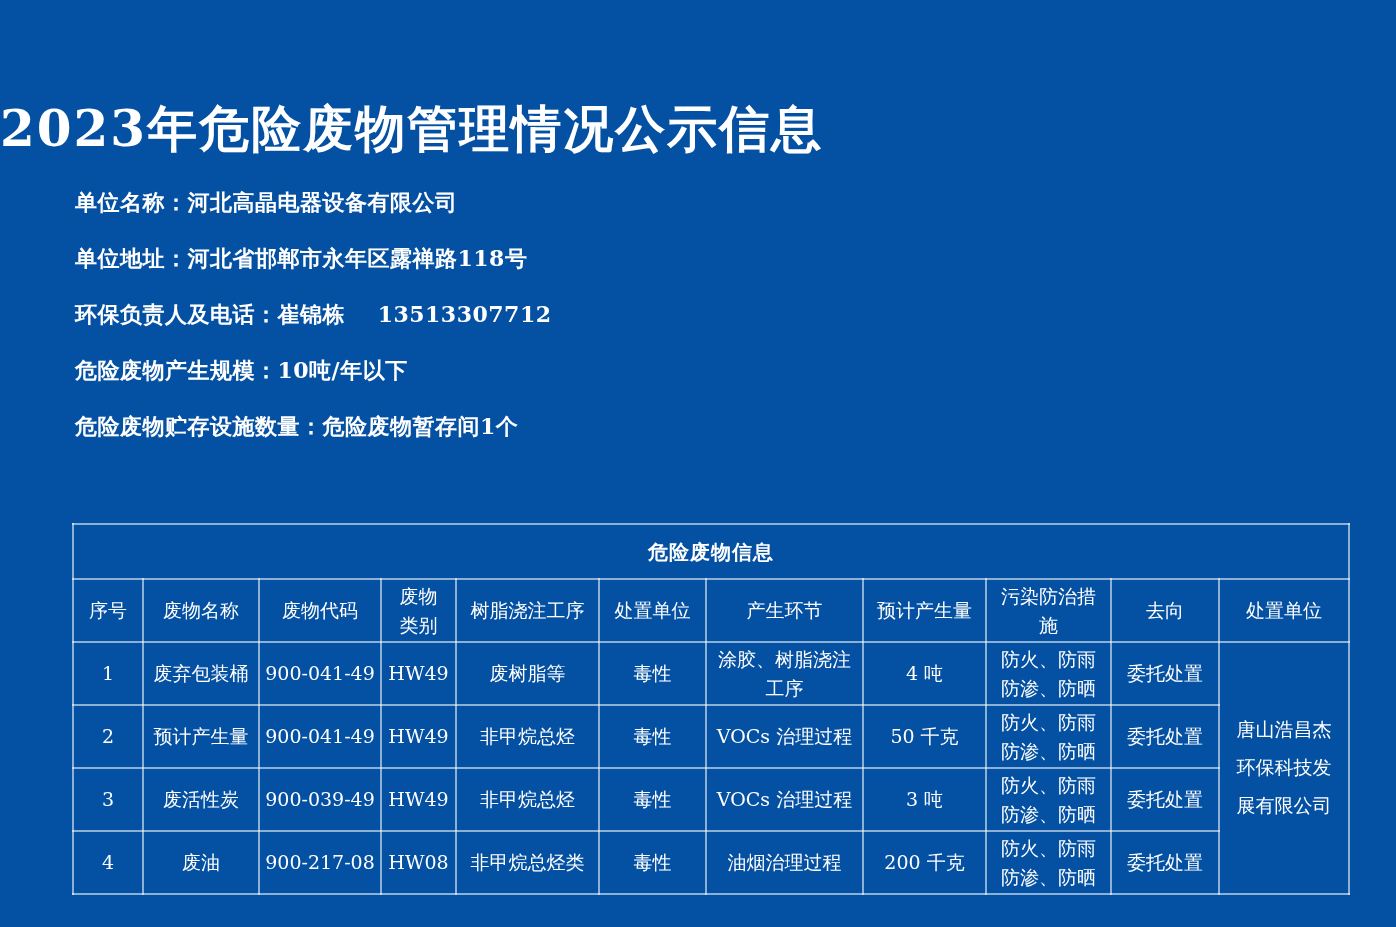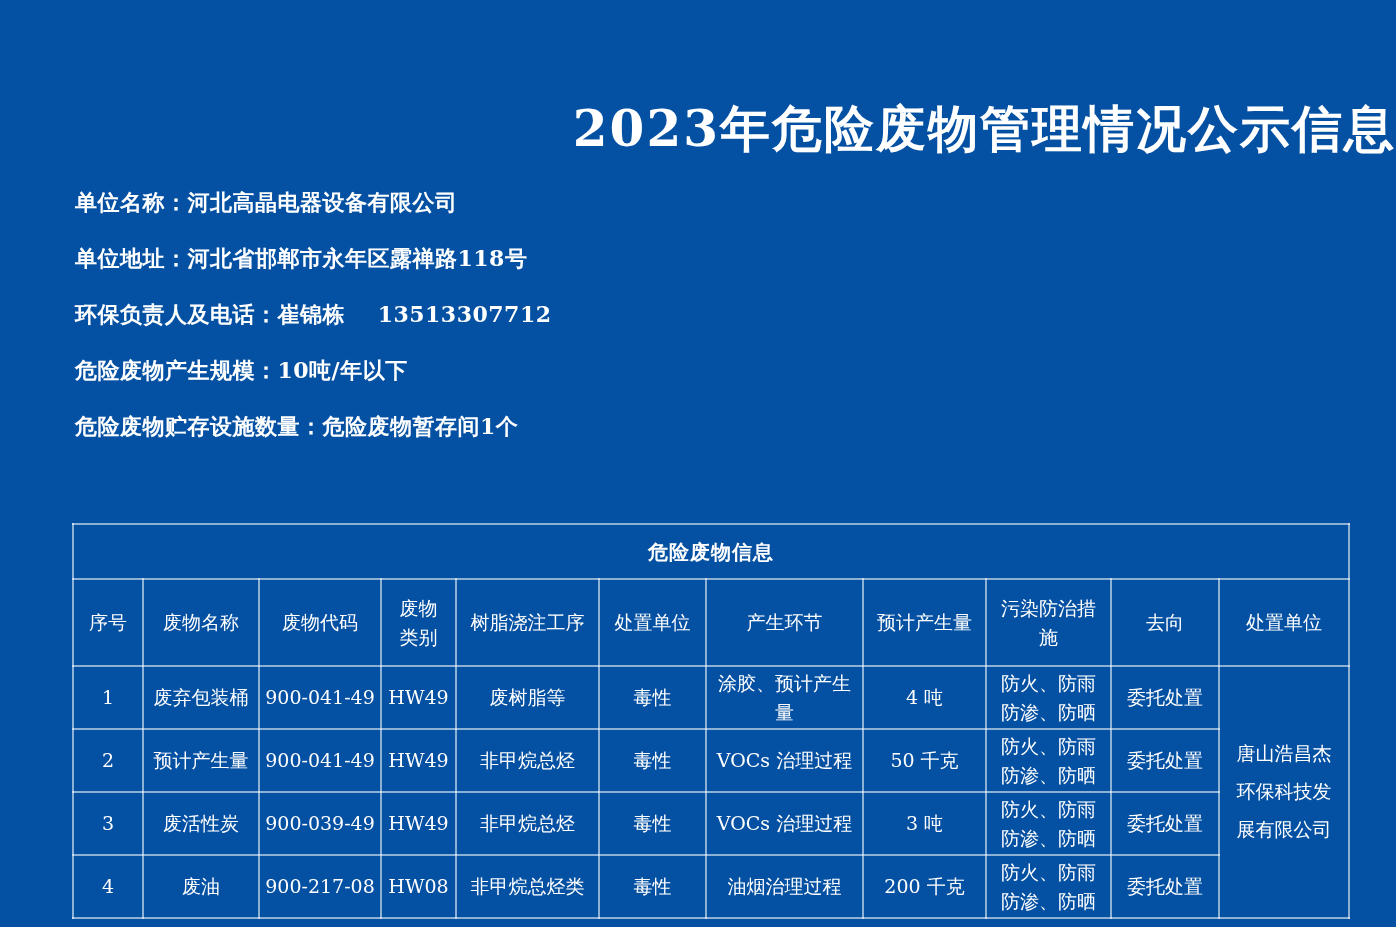--- a/index.html
+++ b/index.html
@@ -10,21 +10,21 @@
     background: #0450A2;
     color: #ffffff;
     font-family: "DejaVu Serif", "Liberation Serif", serif;
     overflow: hidden;
   }
   .main-title {
     position: absolute;
     top: 96px;
     left: 0;
     width: 100%;
-    text-align: right;
+    text-align: left;
     font-size: 50px;
     font-weight: bold;
     letter-spacing: 2px;
   }
   .info-block {
     position: absolute;
     top: 190px;
     left: 75px;
     font-size: 22px;
     font-weight: bold;
@@ -45,21 +45,21 @@
   .hw-table td, .hw-table th {
     border: 2px solid rgba(255,255,255,0.55);
     text-align: center;
     vertical-align: middle;
     font-weight: normal;
     line-height: 1.5;
     padding: 2px 4px;
     overflow: hidden;
   }
   .hw-table th { padding: 2px 8px; }
-  .hw-table th.narrow { padding: 14px 10px; }
+  .hw-table th.narrow { padding: 2px 10px; }
   .hw-table .table-title-cell {
     font-weight: bold;
     font-size: 20px;
     letter-spacing: 1px;
   }
   tr.title-row  { height: 55px; }
   tr.header-row { height: 54px; }
   tr.row-1 { height: 62px; }
   tr.row-2 { height: 57px; }
   tr.row-3 { height: 56px; }
@@ -128,21 +128,21 @@
         <th>去向</th>
         <th>处置单位</th>
       </tr>
       <tr class="row-1">
         <td>1</td>
         <td>废弃包装桶</td>
         <td>900-041-49</td>
         <td>HW49</td>
         <td>废树脂等</td>
         <td>毒性</td>
-        <td>涂胶、预计产生量</td>
+        <td>涂胶、树脂浇注工序</td>
         <td>4 吨</td>
         <td class="pre">防火、防雨
 防渗、防晒</td>
         <td>委托处置</td>
         <td rowspan="4">
           <div class="disposal-cell-inner">唐山浩昌杰环保科技发展有限公司</div>
         </td>
       </tr>
       <tr class="row-2">
         <td>2</td>

